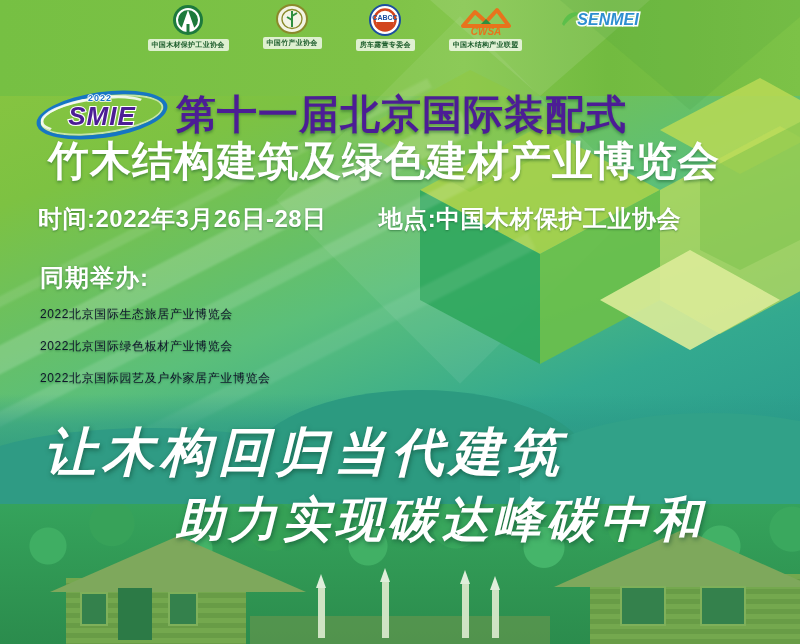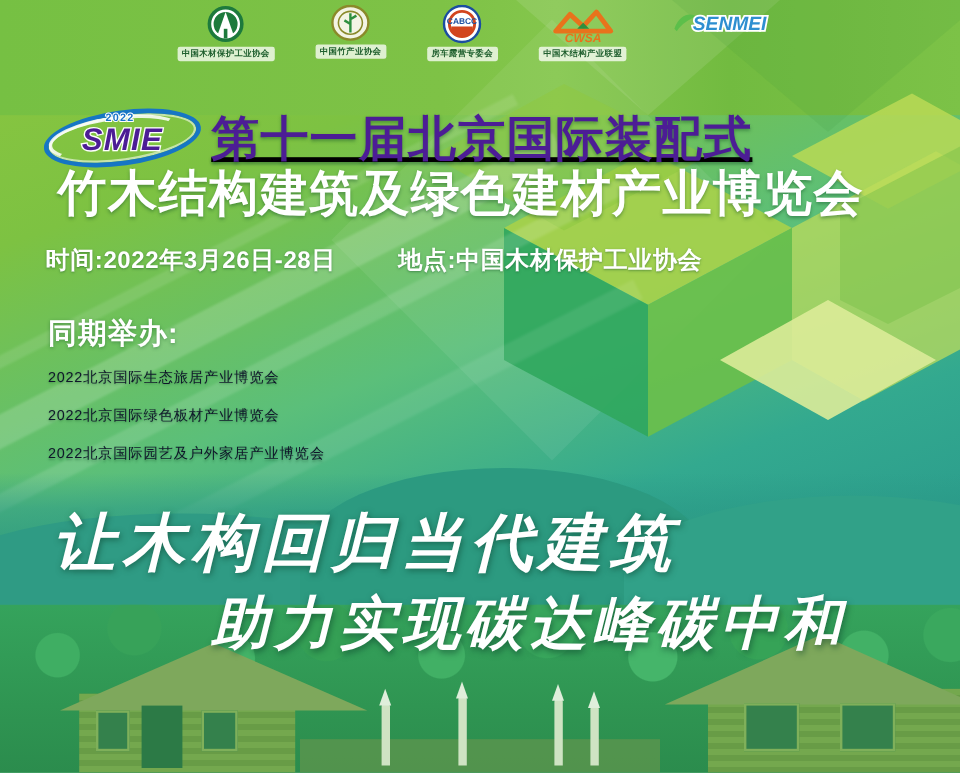--- a/index.html
+++ b/index.html
@@ -85,21 +85,21 @@
   .logo{display:flex;flex-direction:column;align-items:center;justify-content:center;}
   .logo .emblem{display:flex;align-items:center;justify-content:center;}
   .logo .lname{
     font-size:7px;color:#1f5f2e;background:rgba(255,255,255,.75);
     padding:1px 4px;border-radius:2px;letter-spacing:.3px;white-space:nowrap;
     margin-top:1px;font-weight:bold;
   }
 
   
   .headline-wrap{position:absolute;left:0;right:0;top:92px;}
-  .line1{display:flex;align-items:flex-end;gap:8px;padding-left:36px;text-decoration:underline;}
+  .line1{display:flex;align-items:center;gap:8px;padding-left:36px;}
   .smie{
     position:relative;width:132px;height:46px;flex:none;
   }
   .smie .ring{
     position:absolute;inset:0;border:4px solid #1676c4;border-radius:50%;
     transform:rotate(-8deg);
     box-shadow:inset 0 0 0 2px rgba(255,255,255,.55);
   }
   .smie .ring2{
     position:absolute;left:4px;top:5px;right:16px;bottom:6px;
@@ -125,21 +125,21 @@
   .line2{
     padding-left:48px;margin-top:2px;
     font-size:41px;font-weight:bold;color:#ffffff;line-height:1.05;letter-spacing:1px;
     text-shadow:0 2px 3px rgba(20,80,40,.45);
   }
 
   
   .meta{
     position:absolute;left:38px;top:203px;
     display:flex;gap:52px;
-    font-size:20px;color:#ffffff;font-weight:bold;letter-spacing:.5px;
+    font-size:24px;color:#ffffff;font-weight:bold;letter-spacing:.5px;
     text-shadow:0 1px 2px rgba(20,80,40,.5);
   }
 
   
   .concurrent{position:absolute;left:40px;top:262px;}
   .concurrent .ch{
     font-size:24px;font-weight:bold;color:#ffffff;letter-spacing:1px;
     margin-bottom:12px;text-shadow:0 1px 3px rgba(20,80,40,.45);
   }
   .concurrent .ci{

